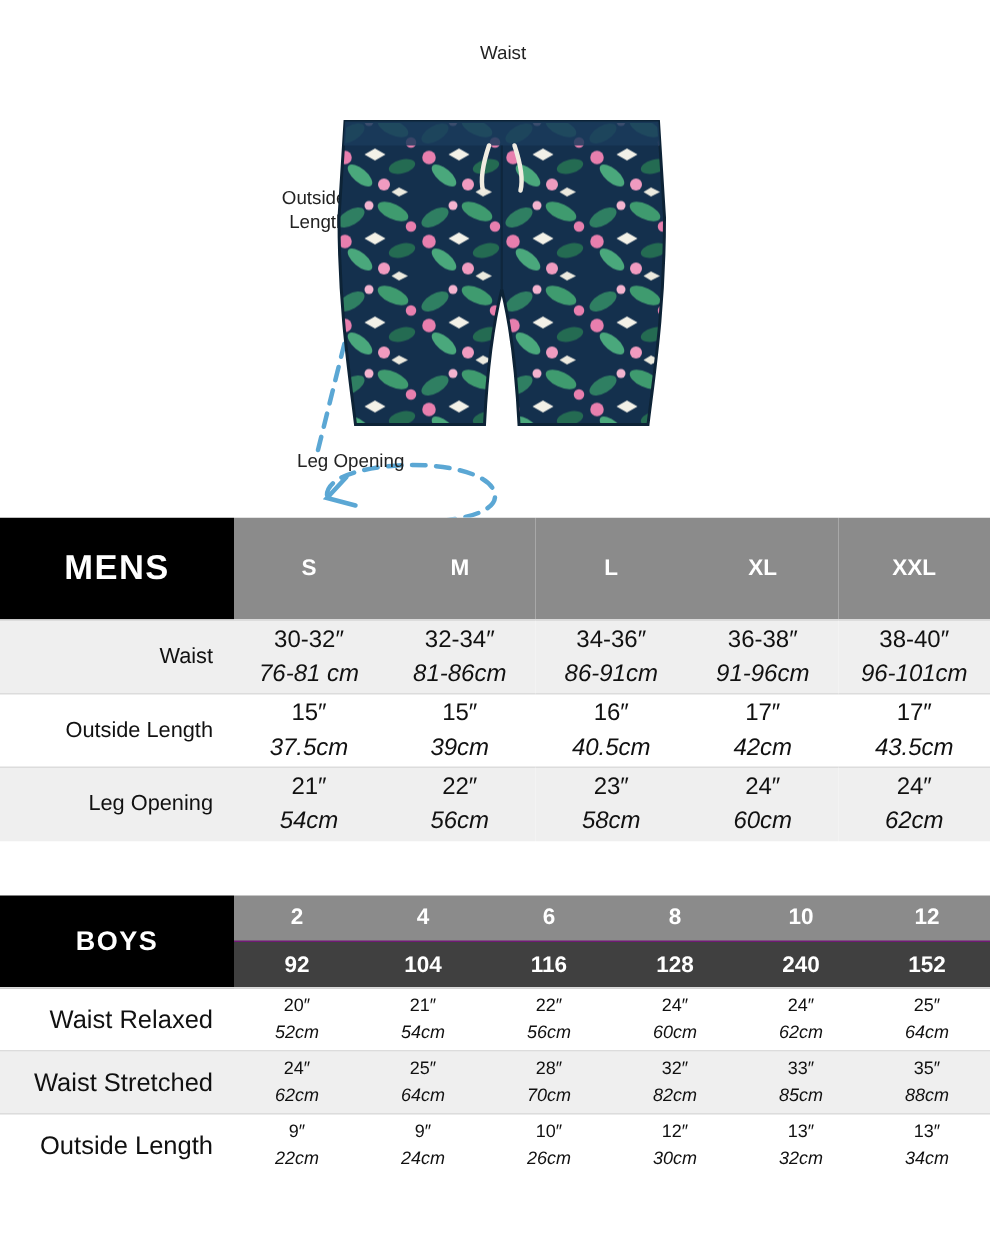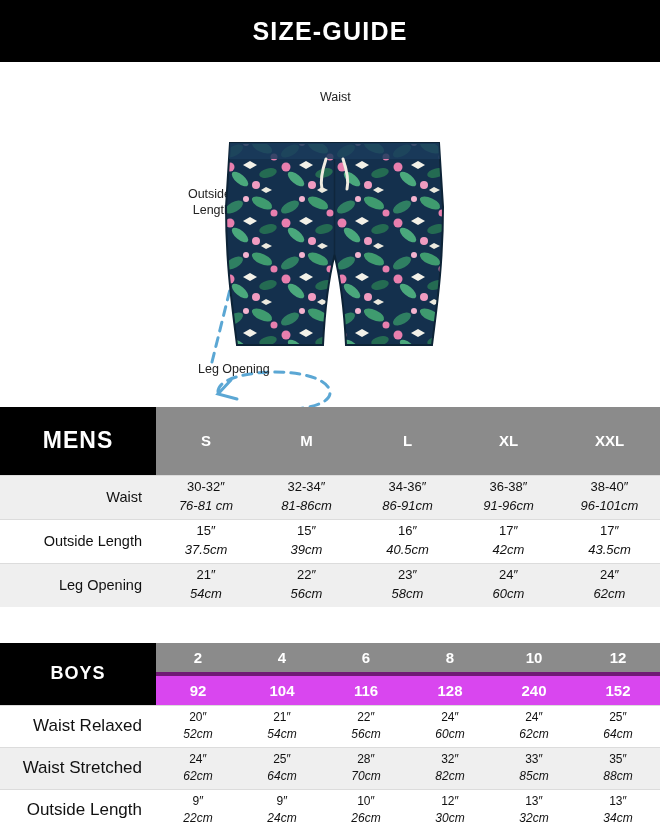--- a/index.html
+++ b/index.html
@@ -95,21 +95,21 @@
   }
   .mens td.rowlabel {
     text-align: right;
     padding-right: 14px;
     font-size: 14.5px;
     width: 156px;
     height: 44px;
   }
   .mens td.val {
     text-align: center;
-    font-size: 13px;
+    font-size: 16px;
     line-height: 1.45;
     height: 44px;
     color: #111;
   }
   .row-grey td { background: #efefef; }
   .row-white td { background: #ffffff; }
   .mens tr.data td { border-top: 1px solid #dcdcdc; }
 
   .spacer { height: 36px; background: #ffffff; }
 
@@ -125,27 +125,27 @@
   }
   .boys .hdr-num {
     background: #8b8b8b;
     color: #ffffff;
     font-size: 15px;
     font-weight: bold;
     text-align: center;
     height: 31px;
   }
   .boys .hdr-num2 {
-    background: #d946ef;
+    background: #404040;
     color: #ffffff;
     font-size: 15px;
     font-weight: bold;
     text-align: center;
     height: 31px;
-    border-top: 4px solid #701a75;
+    border-top: 1px solid #701a75;
   }
   .boys td.rowlabel {
     text-align: right;
     padding-right: 14px;
     font-size: 17px;
     width: 156px;
     height: 42px;
   }
   .boys td.val {
     text-align: center;
@@ -155,23 +155,20 @@
   }
   .boys tr.data td { border-top: 1px solid #dcdcdc; }
   .val .inch { display: block; }
   .val .cm { display: block; font-style: italic; }
 </style>
 </head>
 <body>
 
 <div class="page">
 
-  <div class="header">
-    <div class="header-title">SIZE-GUIDE</div>
-  </div>
 
   <div class="diagram">
 
 
     <svg class="arrows-svg" width="660" height="345">
       <g fill="none" stroke="#5ba7d4" stroke-width="3" stroke-linecap="round" stroke-dasharray="9,7">
 
         <path d="M252 130 C252 112, 300 105, 340 105 C385 105, 430 113, 430 131 C430 143, 405 150, 375 152"></path>
 
         <path d="M218 330 C218 316, 250 310, 275 310 C302 310, 330 317, 330 331 C330 342, 305 348, 278 348"></path>

